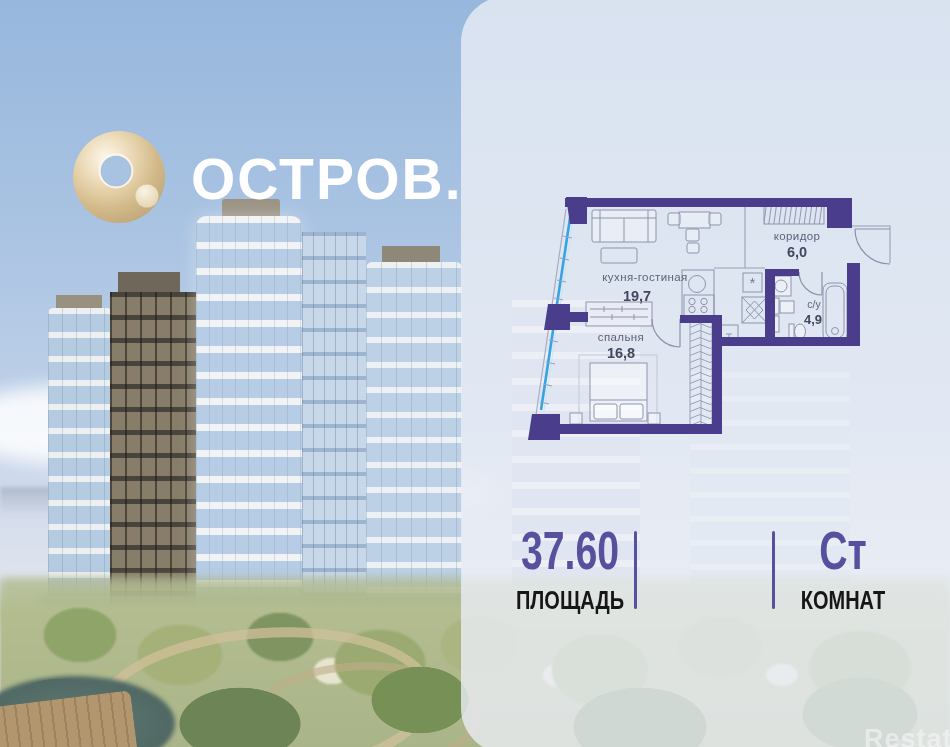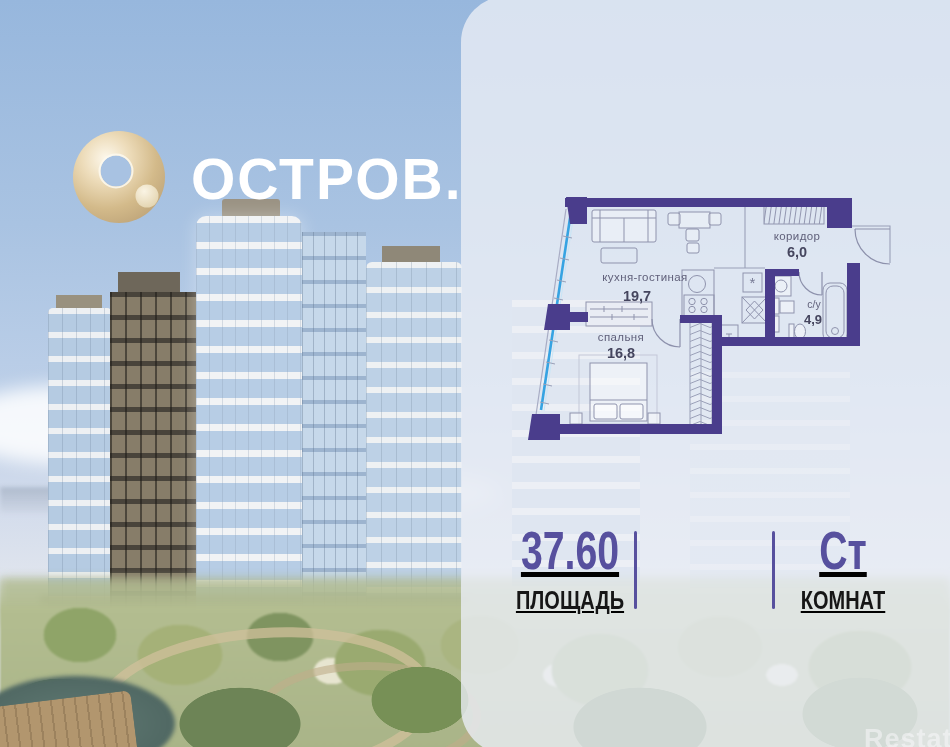--- a/index.html
+++ b/index.html
@@ -80,21 +80,21 @@
 
   
   #panel{position:absolute;left:461px;top:-4px;width:493px;height:758px;
     border-radius:46px 0 0 46px;background:rgba(234,238,245,.8);}
 
   
   #logo-text{position:absolute;left:191px;top:146px;font-size:57px;font-weight:700;
     color:#ffffff;letter-spacing:2px;}
 
   
-  .stat{position:absolute;top:524px;width:140px;text-align:center;text-decoration:underline;}
+  .stat{position:absolute;top:524px;width:140px;text-align:center;}
   #s1{left:500px;} #s2{left:634px;} #s3{left:773px;text-align:center;}
   .stat .v{font-size:53px;line-height:1;font-weight:700;color:#57509e;
     transform:scaleX(.74);transform-origin:center;}
   .stat .l{margin-top:11px;font-size:25px;line-height:1;font-weight:700;color:#161616;
     transform:scaleX(.8);transform-origin:center;}
   .vdiv{position:absolute;top:531px;width:3px;height:78px;background:#57509e;border-radius:2px;}
   #d1{left:634px;} #d2{left:772px;}
 
   
   #plan{position:absolute;left:515px;top:185px;}

